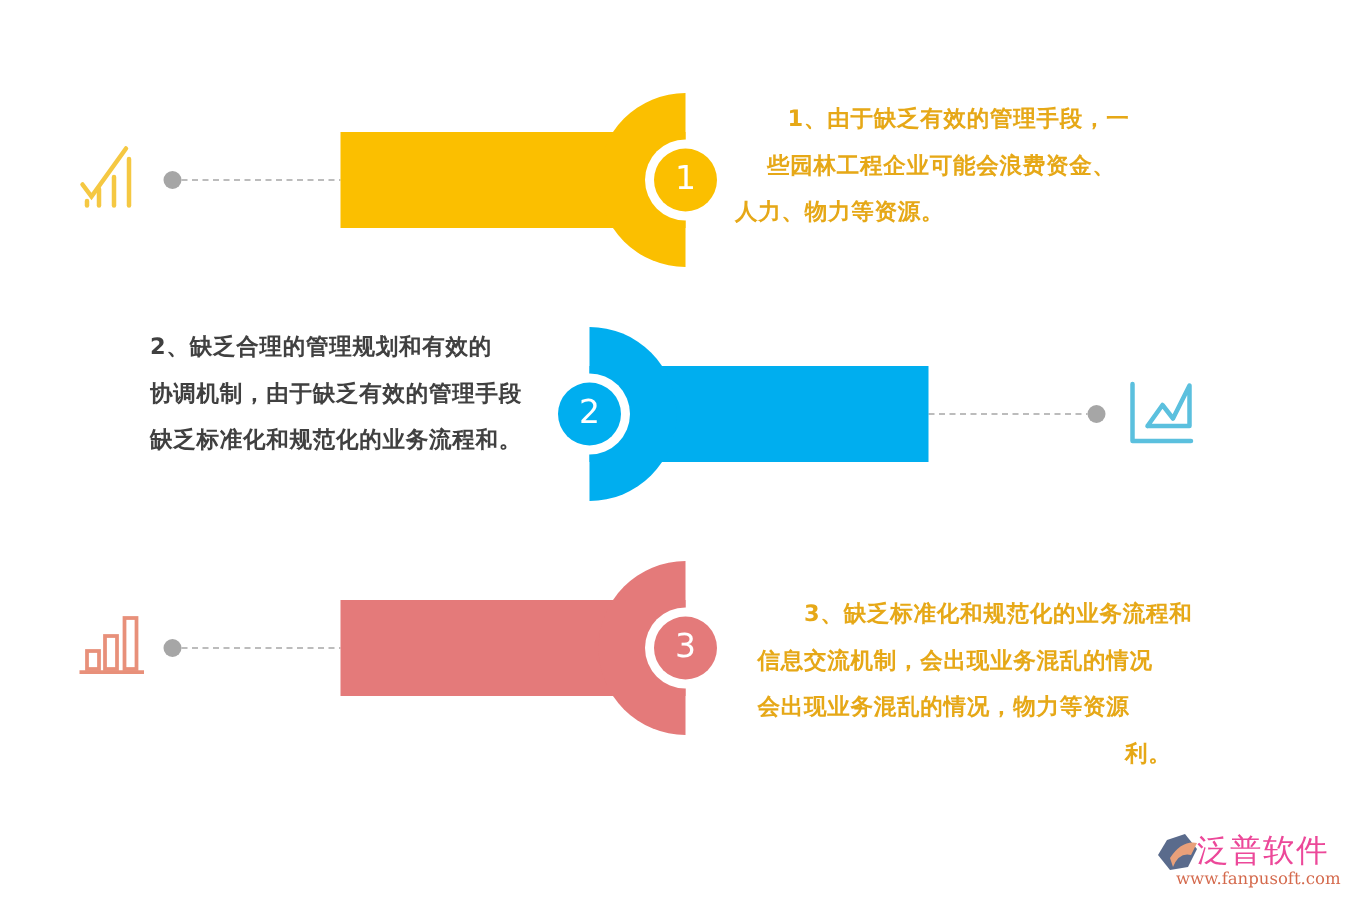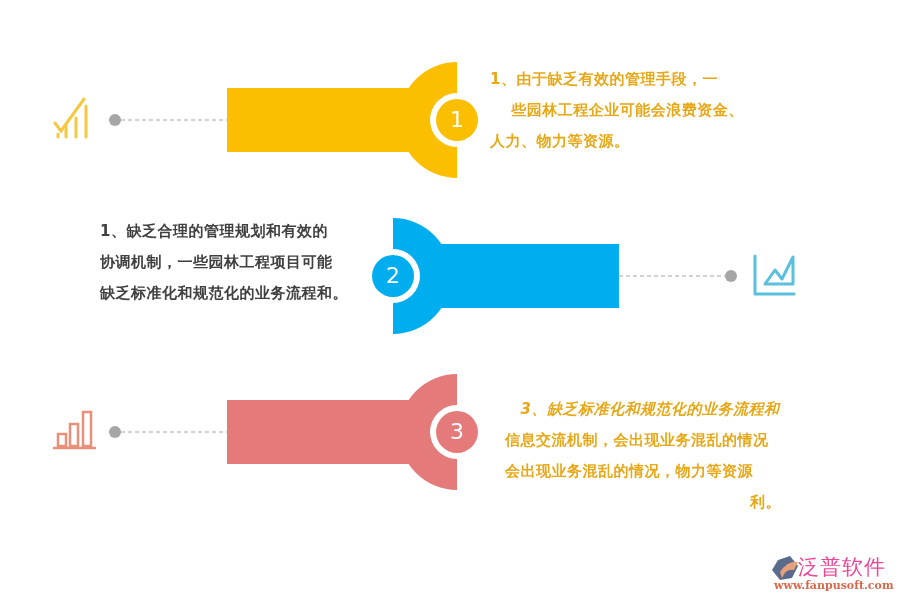--- a/index.html
+++ b/index.html
@@ -5,36 +5,36 @@
   html, body { margin: 0; padding: 0; }
   body {
     width: 900px; height: 600px; background: #ffffff; position: relative; overflow: hidden;
     font-family: "DejaVu Sans", "Liberation Sans", sans-serif;
   }
   svg.shapes { position: absolute; left: 0; top: 0; }
   .text-block {
     position: absolute; font-size: 15px; font-weight: bold; line-height: 31px; letter-spacing: 0.5px;
   }
   .t1 { left: 490px; top: 64px; width: 275px; color: #e6a817; }
-  .t1 .l1 { display: block; text-align: left; padding-right: 12px; }
+  .t1 .l1 { display: block; text-align: right; padding-right: 12px; }
   .t1 .l2 { display: block; text-align: center; }
   .t1 .l3 { display: block; text-align: left; padding-right: 22px; }
   .t2 { left: 100px; top: 216px; width: 270px; color: #404040; }
   .t2 span { display: block; }
   .t3 { left: 505px; top: 394px; width: 290px; color: #e6a817; }
   .t3 span { display: block; }
-  .t3 .l1 { text-align: center; font-style: italic; }
+  .t3 .l1 { text-align: right; }
   .t3 .l4 { text-align: right; padding-right: 14px; }
   .badge-num {
     position: absolute; width: 40px; height: 40px; line-height: 40px; text-align: center;
     color: #ffffff; font-size: 22px; font-family: "DejaVu Sans", sans-serif; font-weight: normal;
   }
   .logo { position: absolute; left: 768px; top: 555px; width: 130px; height: 40px; }
   .logo-cn { position: absolute; left: 30px; top: -2px; font-size: 21px; color: #ec4899; letter-spacing: 1px; font-family: "DejaVu Sans", sans-serif; }
-  .logo-url { position: absolute; left: 6px; top: 24px; font-size: 11px; color: #d4694c; font-family: "DejaVu Serif", serif; font-weight: bold; }
+  .logo-url { position: absolute; left: 16px; top: 24px; font-size: 11px; color: #d4694c; font-family: "DejaVu Serif", serif; }
 </style>
 </head>
 <body>
 
 <svg class="shapes" width="900" height="600" viewBox="0 0 900 600">
 
   <g>
     <circle cx="115" cy="120" r="6" fill="#a6a6a6"></circle>
     <line x1="121" y1="120" x2="227" y2="120" stroke="#a6a6a6" stroke-width="1" stroke-dasharray="4,3"></line>
   </g>
@@ -98,22 +98,22 @@
 <div class="badge-num" style="left:373px; top:256px;">2</div>
 <div class="badge-num" style="left:437px; top:412px;">3</div>
 
 <div class="text-block t1">
   <span class="l1">1、由于缺乏有效的管理手段，一</span>
   <span class="l2">些园林工程企业可能会浪费资金、</span>
   <span class="l3">人力、物力等资源。</span>
 </div>
 
 <div class="text-block t2">
-  <span>1、缺乏合理的管理规划和有效的</span>
-  <span>协调机制，一些园林工程项目可能</span>
+  <span>2、缺乏合理的管理规划和有效的</span>
+  <span>协调机制，由于缺乏有效的管理手段</span>
   <span>缺乏标准化和规范化的业务流程和。</span>
 </div>
 
 <div class="text-block t3">
   <span class="l1">3、缺乏标准化和规范化的业务流程和</span>
   <span>信息交流机制，会出现业务混乱的情况</span>
   <span>会出现业务混乱的情况，物力等资源</span>
   <span class="l4">利。</span>
 </div>
 

